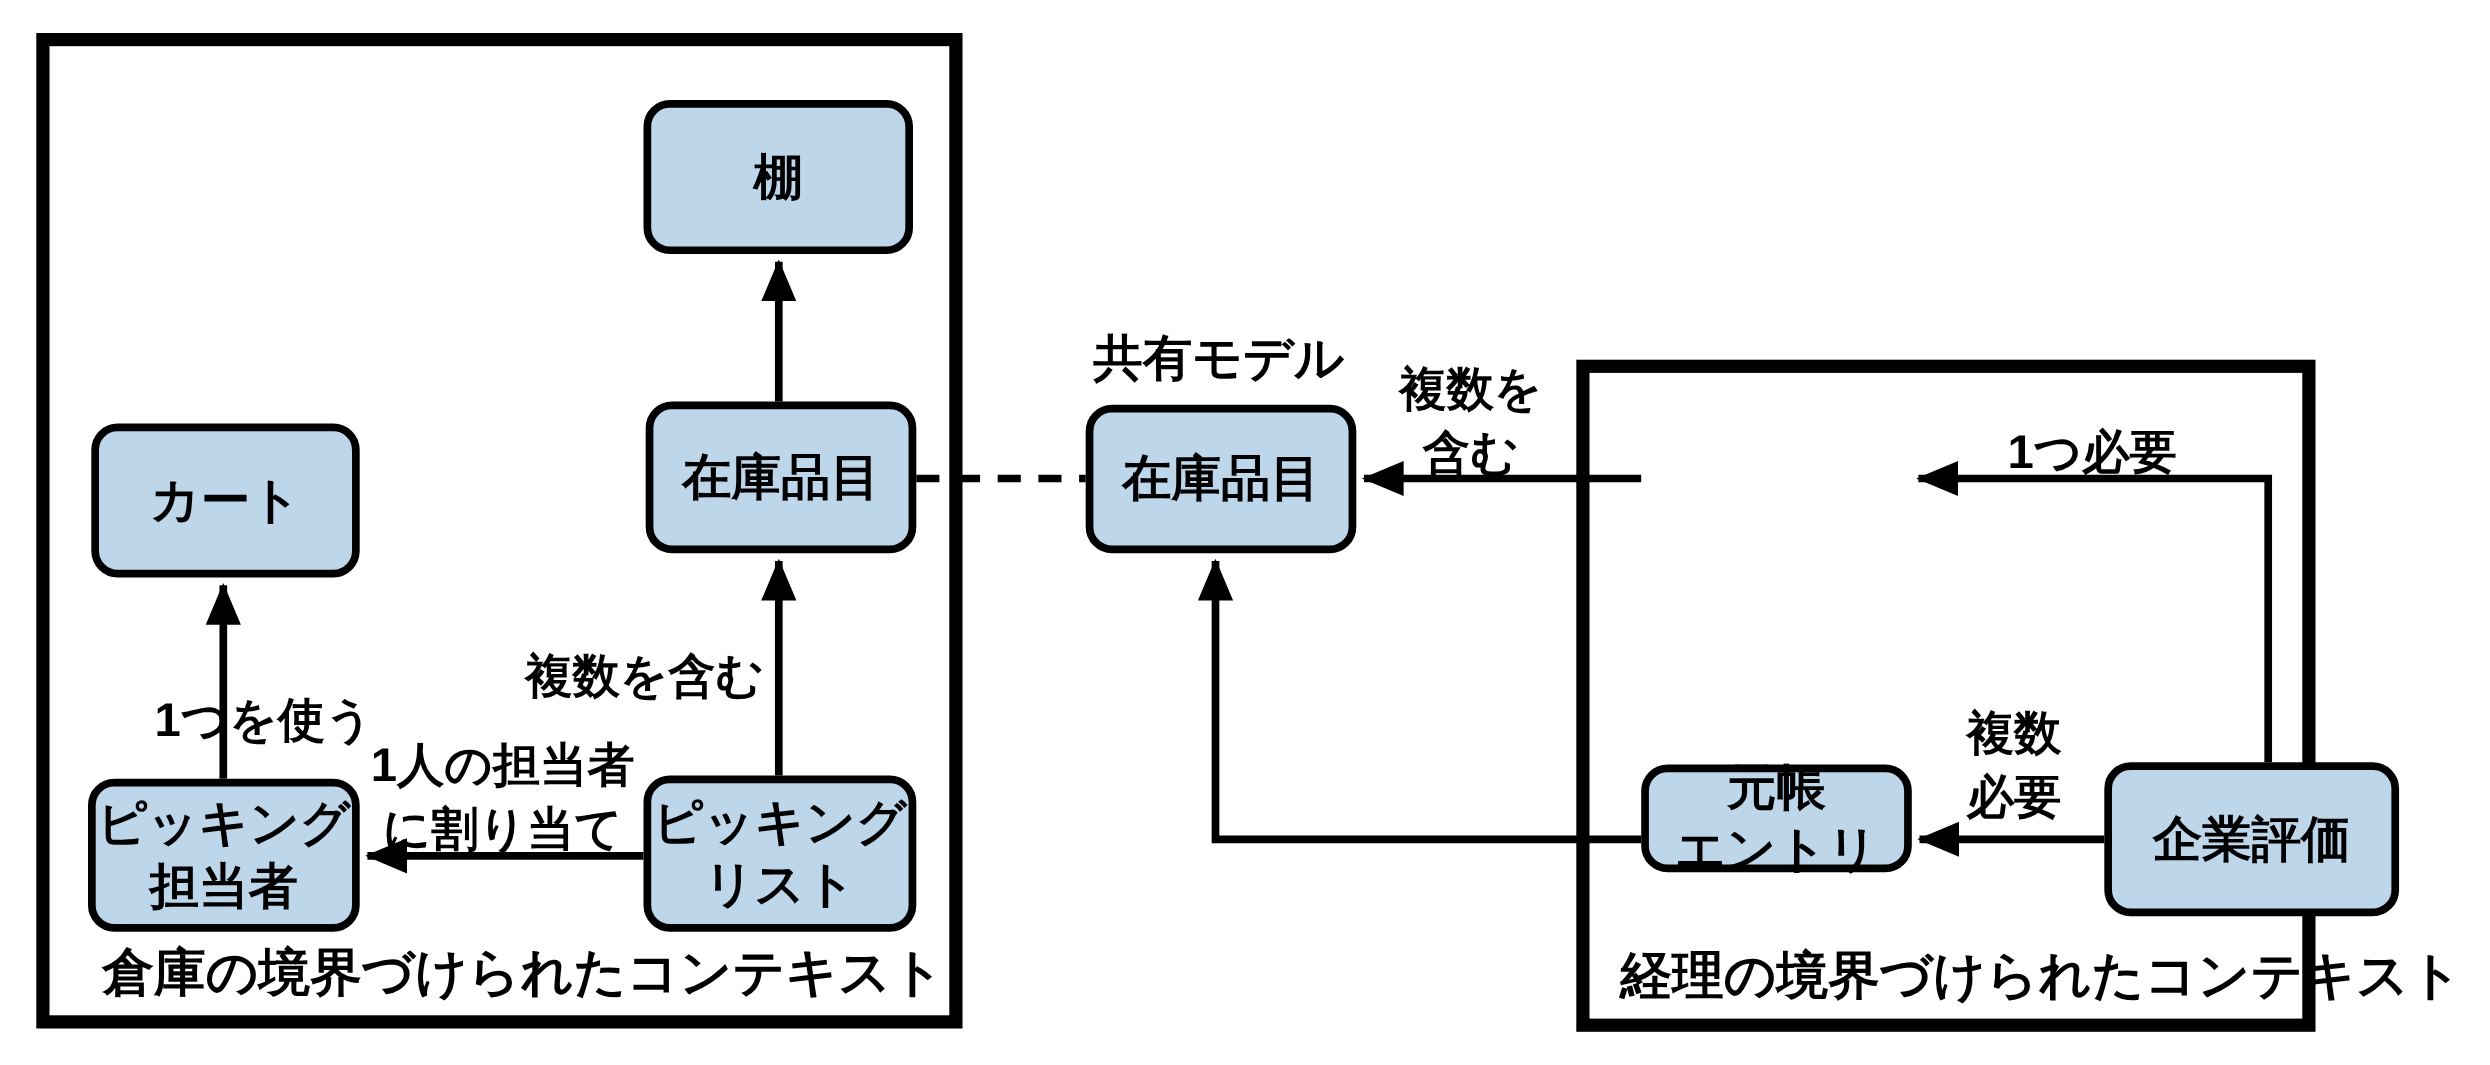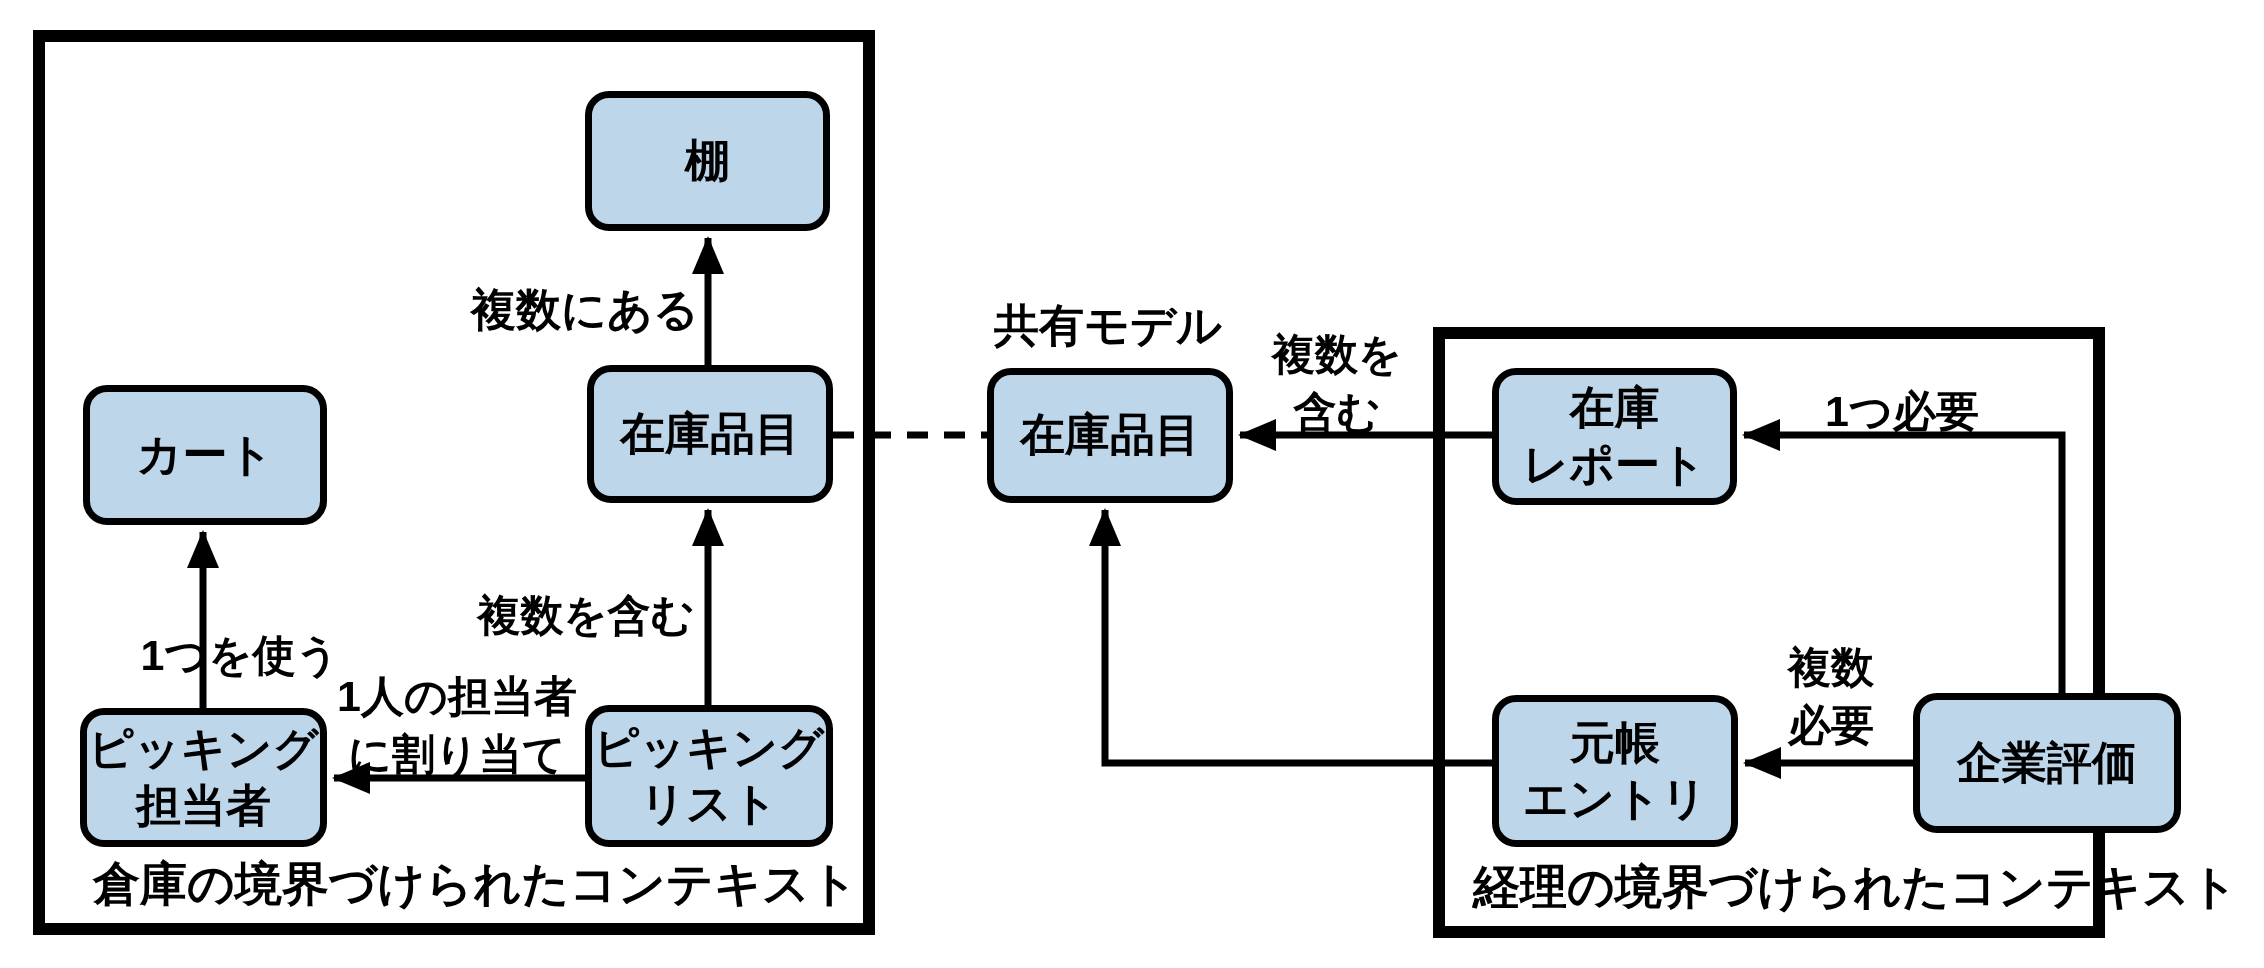--- a/index.html
+++ b/index.html
@@ -68,21 +68,21 @@
     white-space: pre-line;
     z-index: 10;
   }
   #n-shelf   { left: 585px;  top: 91px;  width: 245px; height: 140px; }
   #n-cart    { left: 83px;   top: 385px; width: 244px; height: 140px; }
   #n-inv-wh  { left: 587px;  top: 365px; width: 246px; height: 138px; }
   #n-picker  { left: 80px;   top: 708px; width: 247px; height: 139px; }
   #n-plist   { left: 585px;  top: 705px; width: 248px; height: 142px; }
   #n-inv-sh  { left: 987px;  top: 368px; width: 246px; height: 135px; }
   #n-report  { left: 1492px; top: 368px; width: 245px; height: 137px; }
-  #n-ledger  { left: 1492px; top: 695px; width: 246px; height: 152px; }
+  #n-ledger  { left: 1492px; top: 695px; width: 246px; height: 98px; }
   #n-company { left: 1913px; top: 693px; width: 268px; height: 140px; }
 
   
   .edge-label {
     position: absolute;
     font-size: 43px;
     font-weight: bold;
     line-height: 1.35;
     text-align: center;
     white-space: pre-line;
@@ -141,34 +141,29 @@
     <span>ピッキング
 担当者</span>
   </div>
   <div class="node" id="n-plist">
     <span>ピッキング
 リスト</span>
   </div>
   <div class="node" id="n-inv-sh">
     <span>在庫品目</span>
   </div>
-  <div class="node" id="n-report">
-    <span>在庫
-レポート</span>
-  </div>
   <div class="node" id="n-ledger">
     <span>元帳
 エントリ</span>
   </div>
   <div class="node" id="n-company">
     <span>企業評価</span>
   </div>
 
   <div class="edge-label" id="lbl-shared">共有モデル</div>
-  <div class="edge-label" id="lbl-in-mult">複数にある</div>
   <div class="edge-label" id="lbl-uses-one">1つを使う</div>
   <div class="edge-label" id="lbl-cont-wh">複数を含む</div>
   <div class="edge-label" id="lbl-assigned">1人の担当者
 に割り当て</div>
   <div class="edge-label" id="lbl-cont-acct">複数を
 含む</div>
   <div class="edge-label" id="lbl-needs-one">1つ必要</div>
   <div class="edge-label" id="lbl-needs-mul">複数
 必要</div>
 

